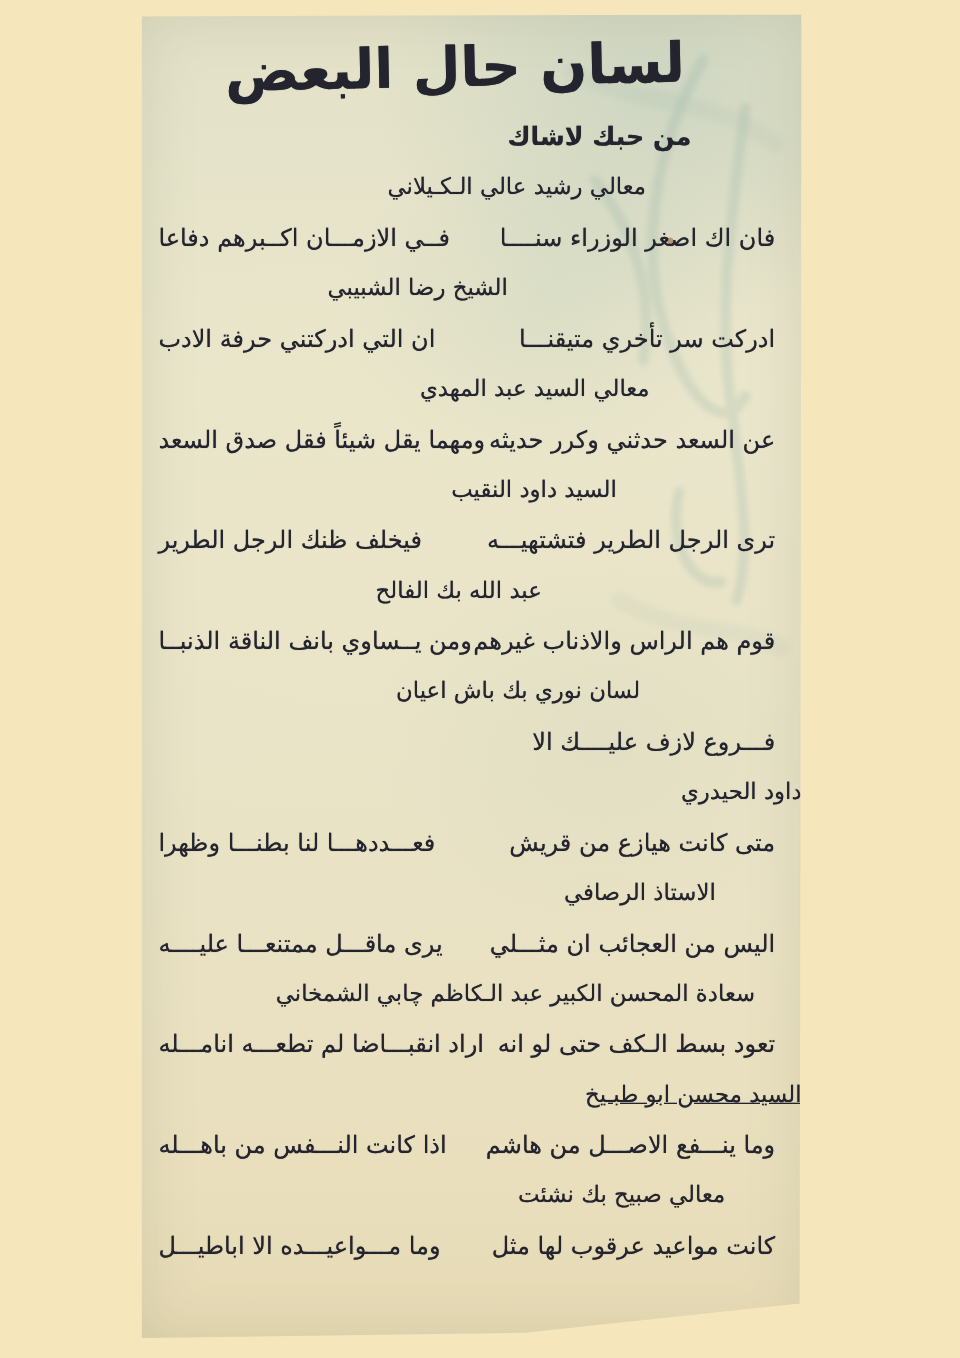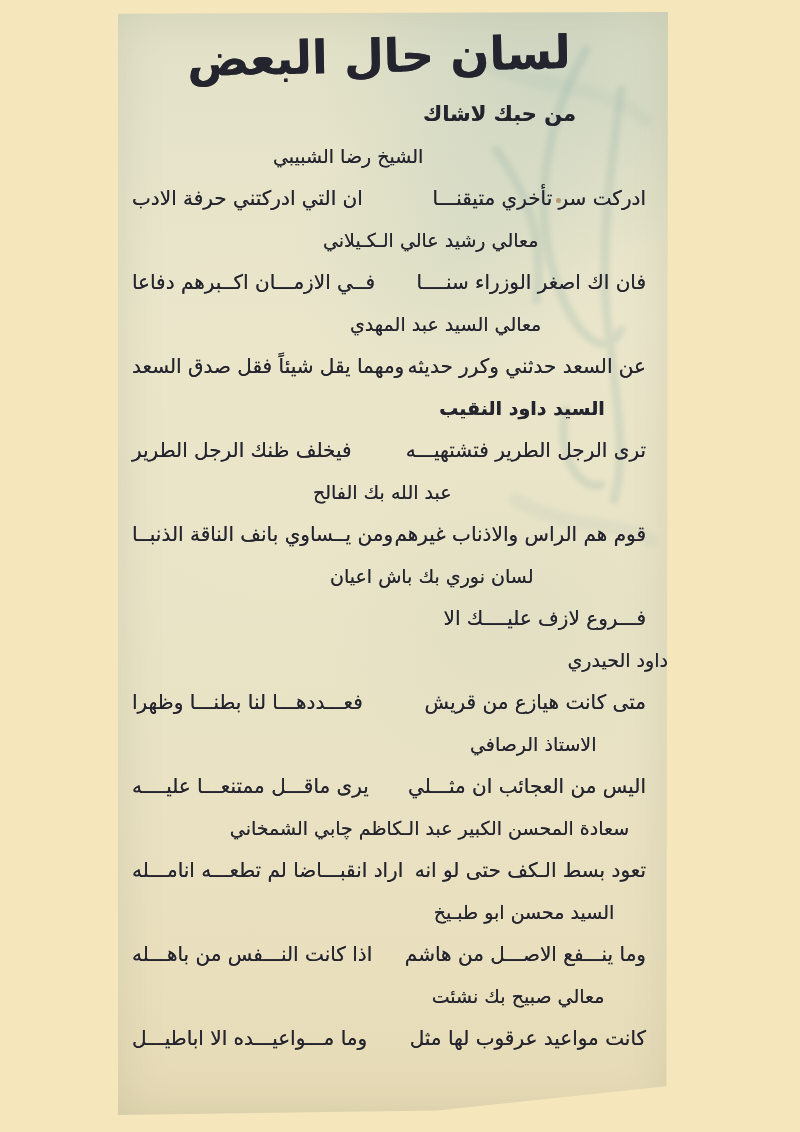--- a/index.html
+++ b/index.html
@@ -121,45 +121,45 @@
 
   <div class="content">
 
     <div class="title">لسان حال البعض</div>
 
     <div class="subtitle" style="padding-left:213px; text-align:center; direction:rtl;">
       <span>من حبك لاشاك</span>
     </div>
 
     <div>
+      <div class="name-row" style="padding-left:205px; text-align:left;">معالي رشيد عالي الـكـيلاني</div>
+      <div class="verse-row">
+        <span class="hemistich">فان اك اصغر الوزراء سنــــا</span>
+        <span class="hemistich">فــي الازمـــان اكــبرهم دفاعا</span>
+      </div>
+    </div>
+
+    <div>
       <div class="name-row" style="padding-left:155px; text-align:left;">الشيخ رضا الشبيبي</div>
       <div class="verse-row">
         <span class="hemistich">ادركت سر تأخري متيقنـــا</span>
         <span class="hemistich">ان التي ادركتني حرفة الادب</span>
       </div>
     </div>
 
     <div>
-      <div class="name-row" style="padding-left:205px; text-align:left;">معالي رشيد عالي الـكـيلاني</div>
-      <div class="verse-row">
-        <span class="hemistich">فان اك اصغر الوزراء سنــــا</span>
-        <span class="hemistich">فــي الازمـــان اكــبرهم دفاعا</span>
-      </div>
-    </div>
-
-    <div>
       <div class="name-row" style="padding-left:232px; text-align:left;">معالي السيد عبد المهدي</div>
       <div class="verse-row">
         <span class="hemistich">عن السعد حدثني وكرر حديثه</span>
         <span class="hemistich">ومهما يقل شيئاً فقل صدق السعد</span>
       </div>
     </div>
 
     <div>
-      <div class="name-row" style="padding-left:258px; text-align:center;font-weight:bold;">السيد داود النقيب</div>
+      <div class="name-row" style="padding-left:258px; text-align:left;">السيد داود النقيب</div>
       <div class="verse-row">
         <span class="hemistich">ترى الرجل الطرير فتشتهيـــه</span>
         <span class="hemistich">فيخلف ظنك الرجل الطرير</span>
       </div>
     </div>
 
     <div>
       <div class="name-row" style="padding-left:195px; text-align:left;">عبد الله بك الفالح</div>
       <div class="verse-row">
         <span class="hemistich">قوم هم الراس والاذناب غيرهم</span>
@@ -192,21 +192,21 @@
 
     <div>
       <div class="name-row" style="padding-left:73px; text-align:center;">سعادة المحسن الكبير عبد الـكاظم چابي الشمخاني</div>
       <div class="verse-row">
         <span class="hemistich">تعود بسط الـكف حتى لو انه</span>
         <span class="hemistich">اراد انقبـــاضا لم تطعـــه انامـــله</span>
       </div>
     </div>
 
     <div>
-      <div class="name-row" style="padding-left:262px; text-align:center;">السيد محسن ابو طبـيخ</div>
+      <div class="name-row" style="padding-left:262px; text-align:right;text-decoration:underline;">السيد محسن ابو طبـيخ</div>
       <div class="verse-row">
         <span class="hemistich">وما ينـــفع الاصـــل من هاشم</span>
         <span class="hemistich">اذا كانت النـــفس من باهـــله</span>
       </div>
     </div>
 
     <div>
       <div class="name-row" style="padding-left:250px; text-align:center;">معالي صبيح بك نشئت</div>
       <div class="verse-row">
         <span class="hemistich">كانت مواعيد عرقوب لها مثل</span>

